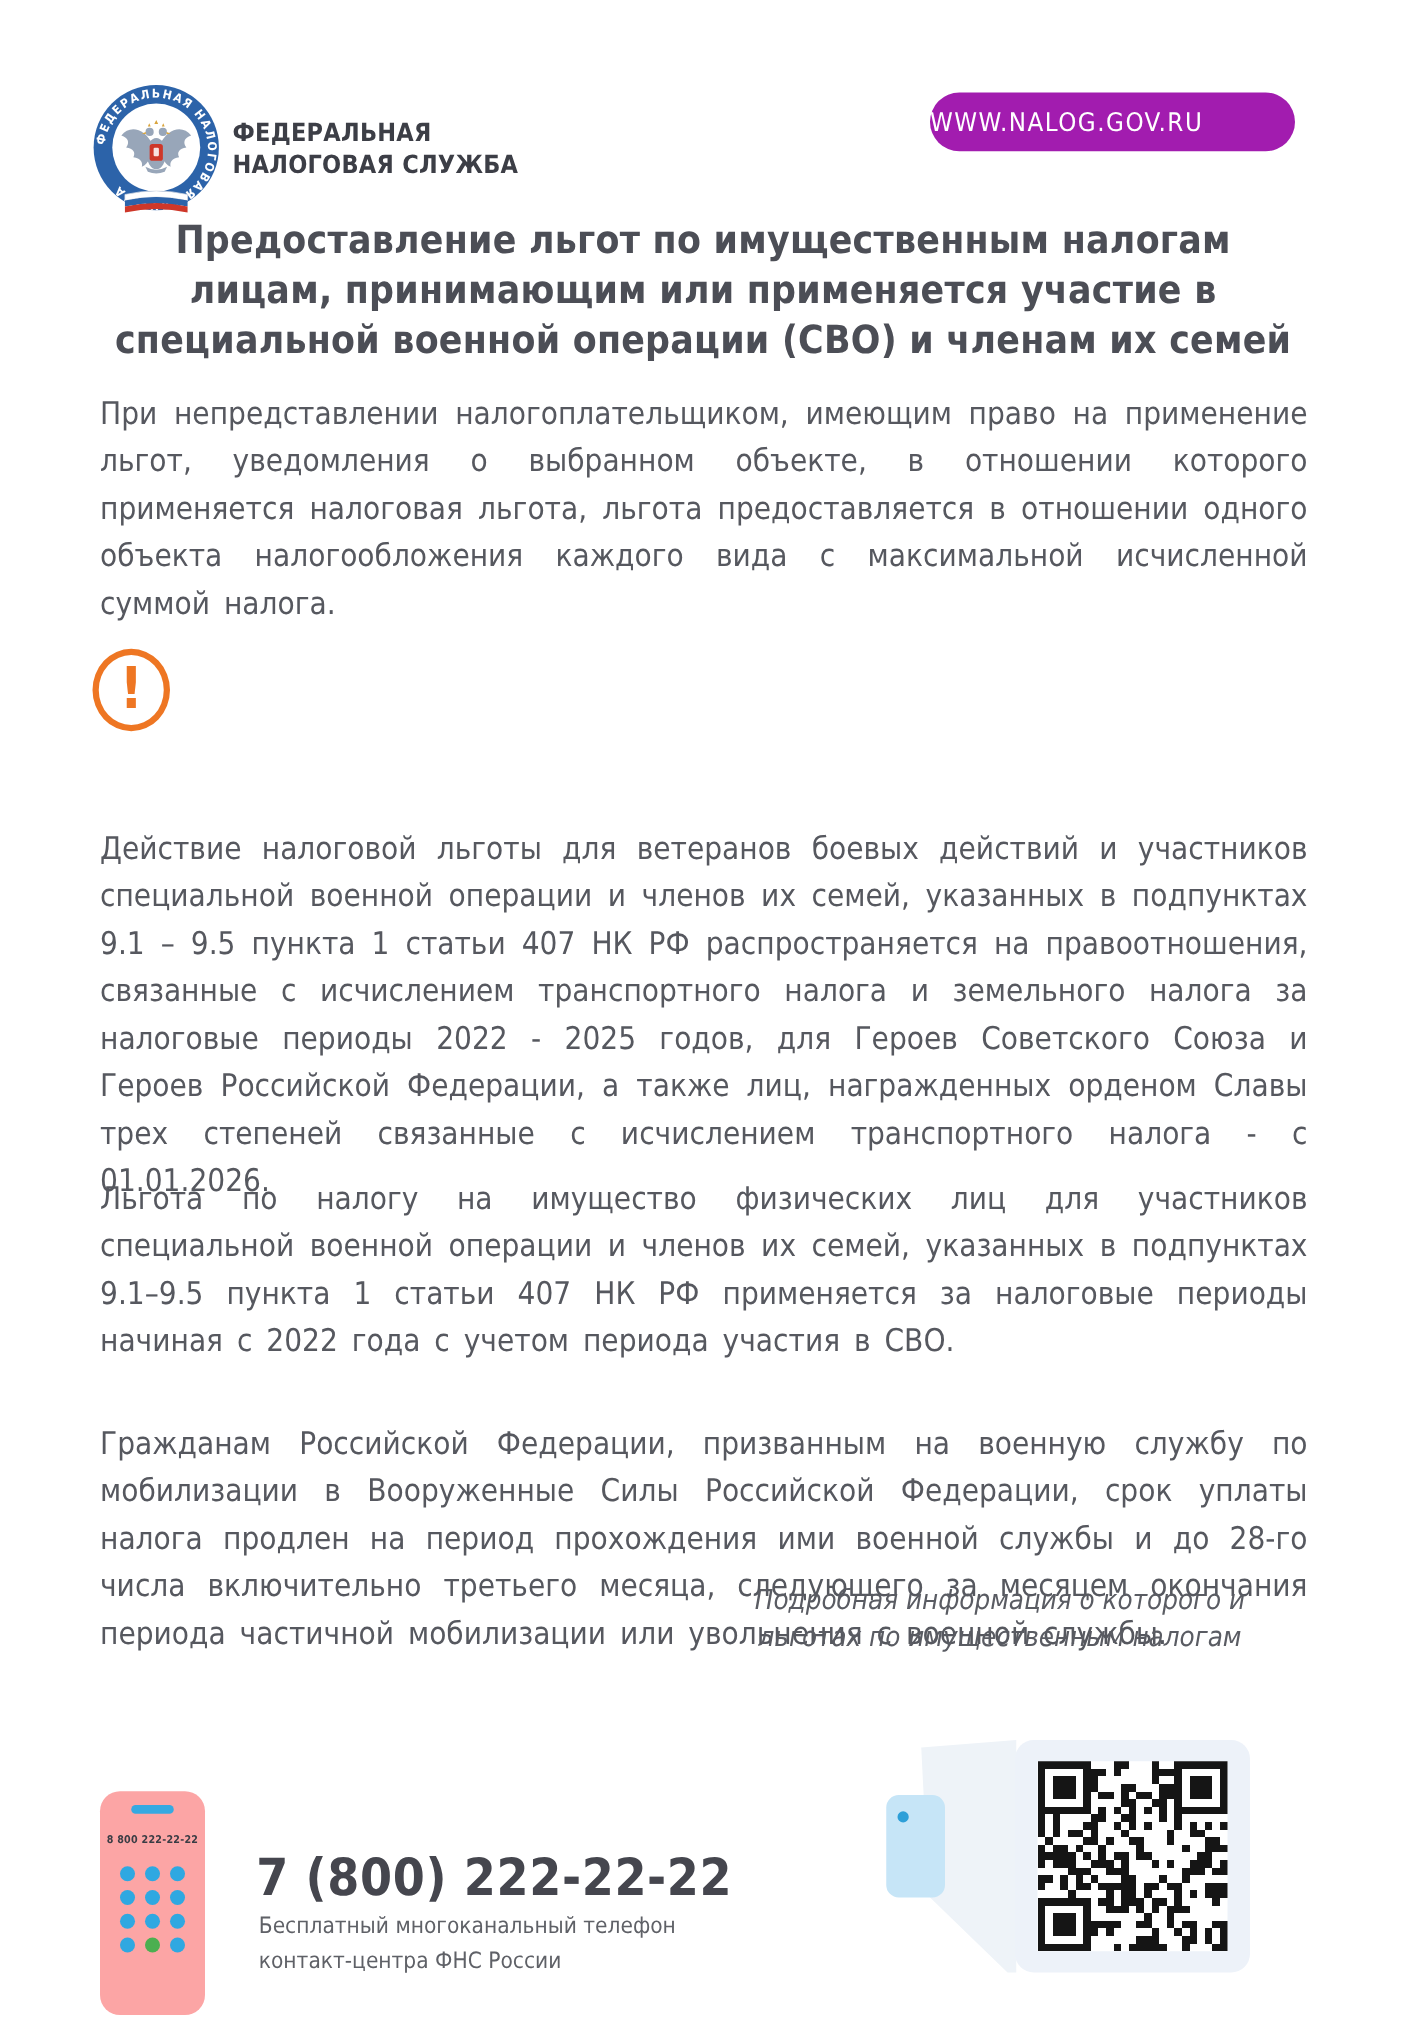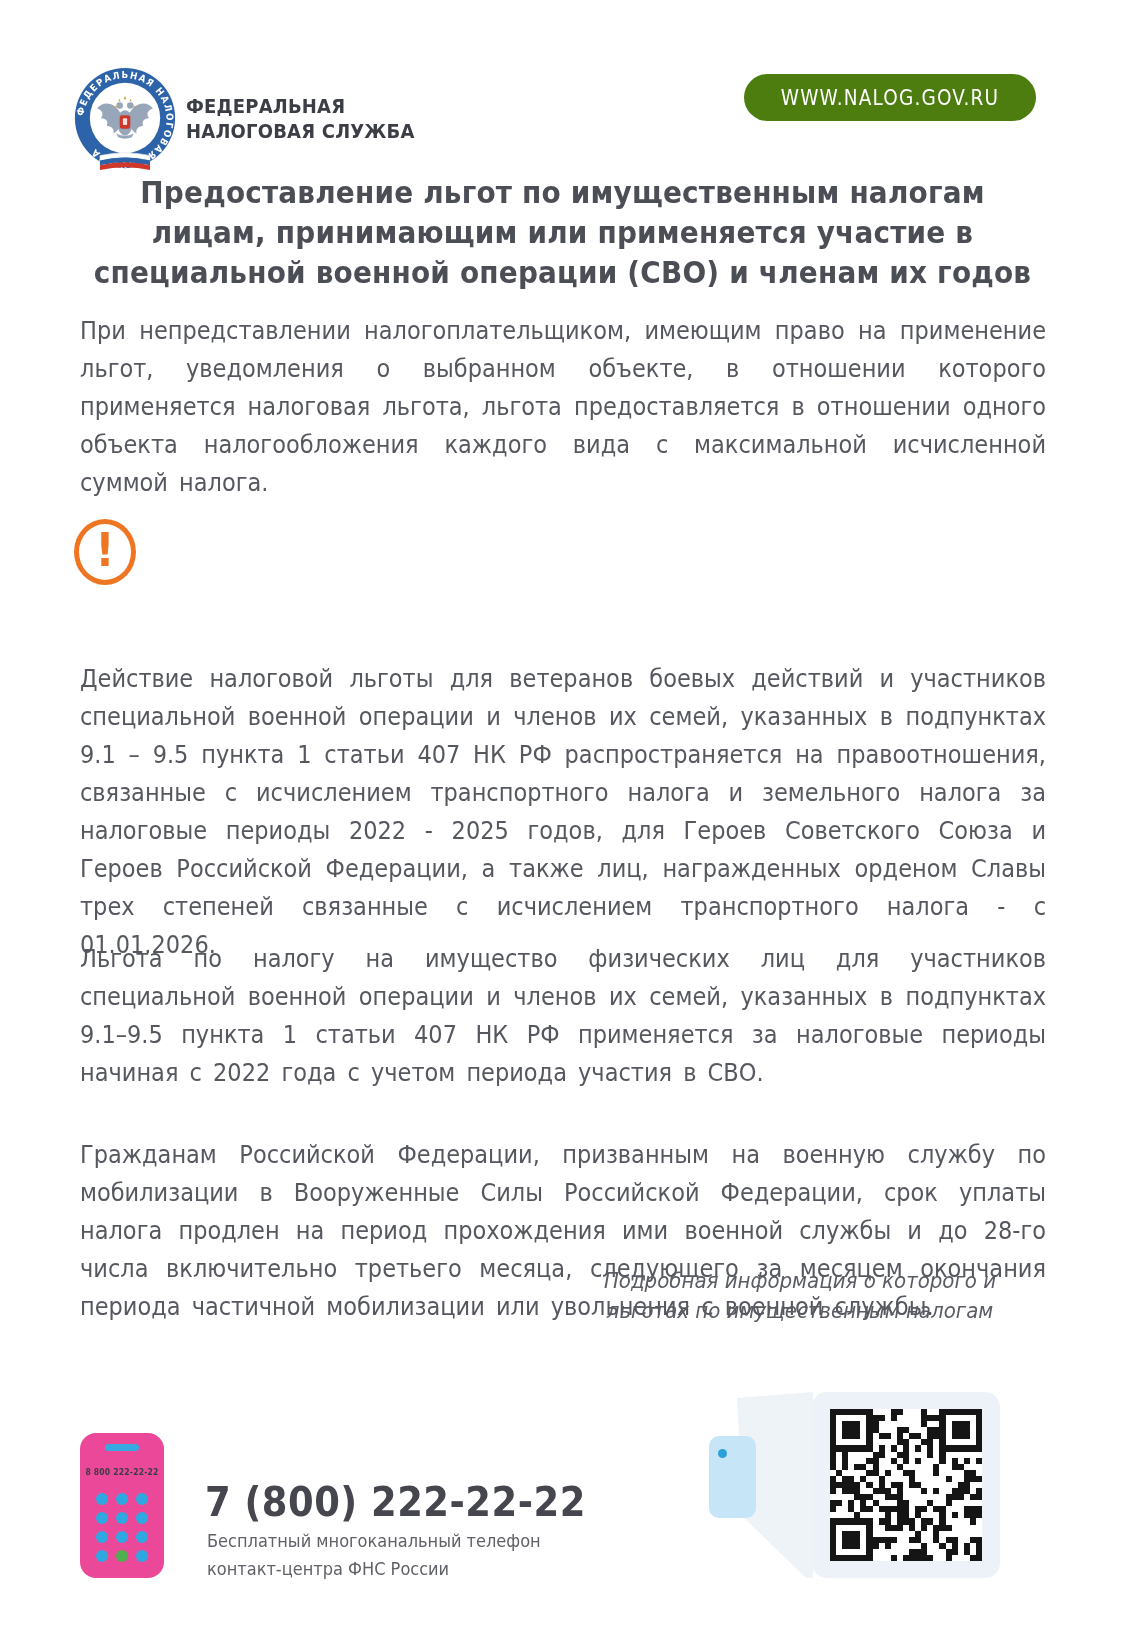--- a/index.html
+++ b/index.html
@@ -12,22 +12,22 @@
   }
   
   .emblem { position:absolute; left:72px; top:62px; width:106px; height:114px; }
   .org-name {
     position:absolute; left:186px; top:94px;
     font-size:20px; font-weight:700; color:#3c3e46;
     line-height:25px; letter-spacing:0.2px; text-transform:uppercase;
   }
   .site-pill {
     position:absolute; left:744px; top:74px; width:292px; height:47px;
-    background:#4d7c0f; border-radius:24px;
-    display:flex; align-items:center; justify-content:center;
+    background:#a21caf; border-radius:24px;
+    display:flex; align-items:center; 
     color:#ffffff; font-size:20.5px; font-weight:500; letter-spacing:1.2px;
     cursor:pointer;
   }
   
   .title {
     position:absolute; left:58px; top:172px; width:1009px;
     text-align:center; color:#4c4e56;
     font-size:31px; font-weight:700; line-height:40px; letter-spacing:0.2px;
   }
   
@@ -52,22 +52,22 @@
   .warn-text { left:176px; top:497px; width:830px; }
   .warn-text b { color:#4c4e56; font-weight:700; }
   
   .qr-note {
     position:absolute; left:590px; top:1266px; width:420px;
     text-align:center; font-style:italic; font-weight:500;
     color:#5a5c63; font-size:22px; line-height:30px;
   }
   
   .phone-illu {
-    position:absolute; left:80px; top:1433px; width:84px; height:145px;
-    background:#ec4899; border-radius:16px;
+    position:absolute; left:80px; top:1433px; width:84px; height:179px;
+    background:#fca5a5; border-radius:16px;
   }
   .phone-illu .speaker {
     position:absolute; left:25px; top:11px; width:34px; height:7px;
     background:#36a9e1; border-radius:4px;
   }
   .phone-illu .mini-num {
     position:absolute; left:0; top:34px; width:100%;
     text-align:center; font-size:8.5px; font-weight:800; color:#3a3c44;
     letter-spacing:0.2px;
   }
@@ -143,21 +143,21 @@
     <div>НАЛОГОВАЯ СЛУЖБА</div>
   </div>
 
   <div class="site-pill">
     <span>WWW.NALOG.GOV.RU</span>
   </div>
 
   <div class="title">
     <div>Предоставление льгот по имущественным налогам</div>
     <div>лицам, принимающим или применяется участие в</div>
-    <div>специальной военной операции (СВО) и членам их годов</div>
+    <div>специальной военной операции (СВО) и членам их семей</div>
   </div>
 
   <p class="para p1">При непредставлении налогоплательщиком, имеющим право на применение льгот, уведомления о выбранном объекте, в отношении которого применяется налоговая льгота, льгота предоставляется в отношении одного объекта налогообложения каждого вида с максимальной исчисленной суммой налога.</p>
 
   <div class="warn-icon">
     <span class="bang">!</span>
   </div>
 
   <p class="para p2">Действие налоговой льготы для ветеранов боевых действий и участников специальной военной операции и членов их семей, указанных в подпунктах 9.1 – 9.5 пункта 1 статьи 407 НК РФ распространяется на правоотношения, связанные с исчислением транспортного налога и земельного налога за налоговые периоды 2022 - 2025 годов, для Героев Советского Союза и Героев Российской Федерации, а также лиц, награжденных орденом Славы трех степеней связанные с исчислением транспортного налога - с 01.01.2026.</p>
   <p class="para p3">Льгота по налогу на имущество физических лиц для участников специальной военной операции и членов их семей, указанных в подпунктах 9.1–9.5 пункта 1 статьи 407 НК РФ применяется за налоговые периоды начиная с 2022 года с учетом периода участия в СВО.</p>

